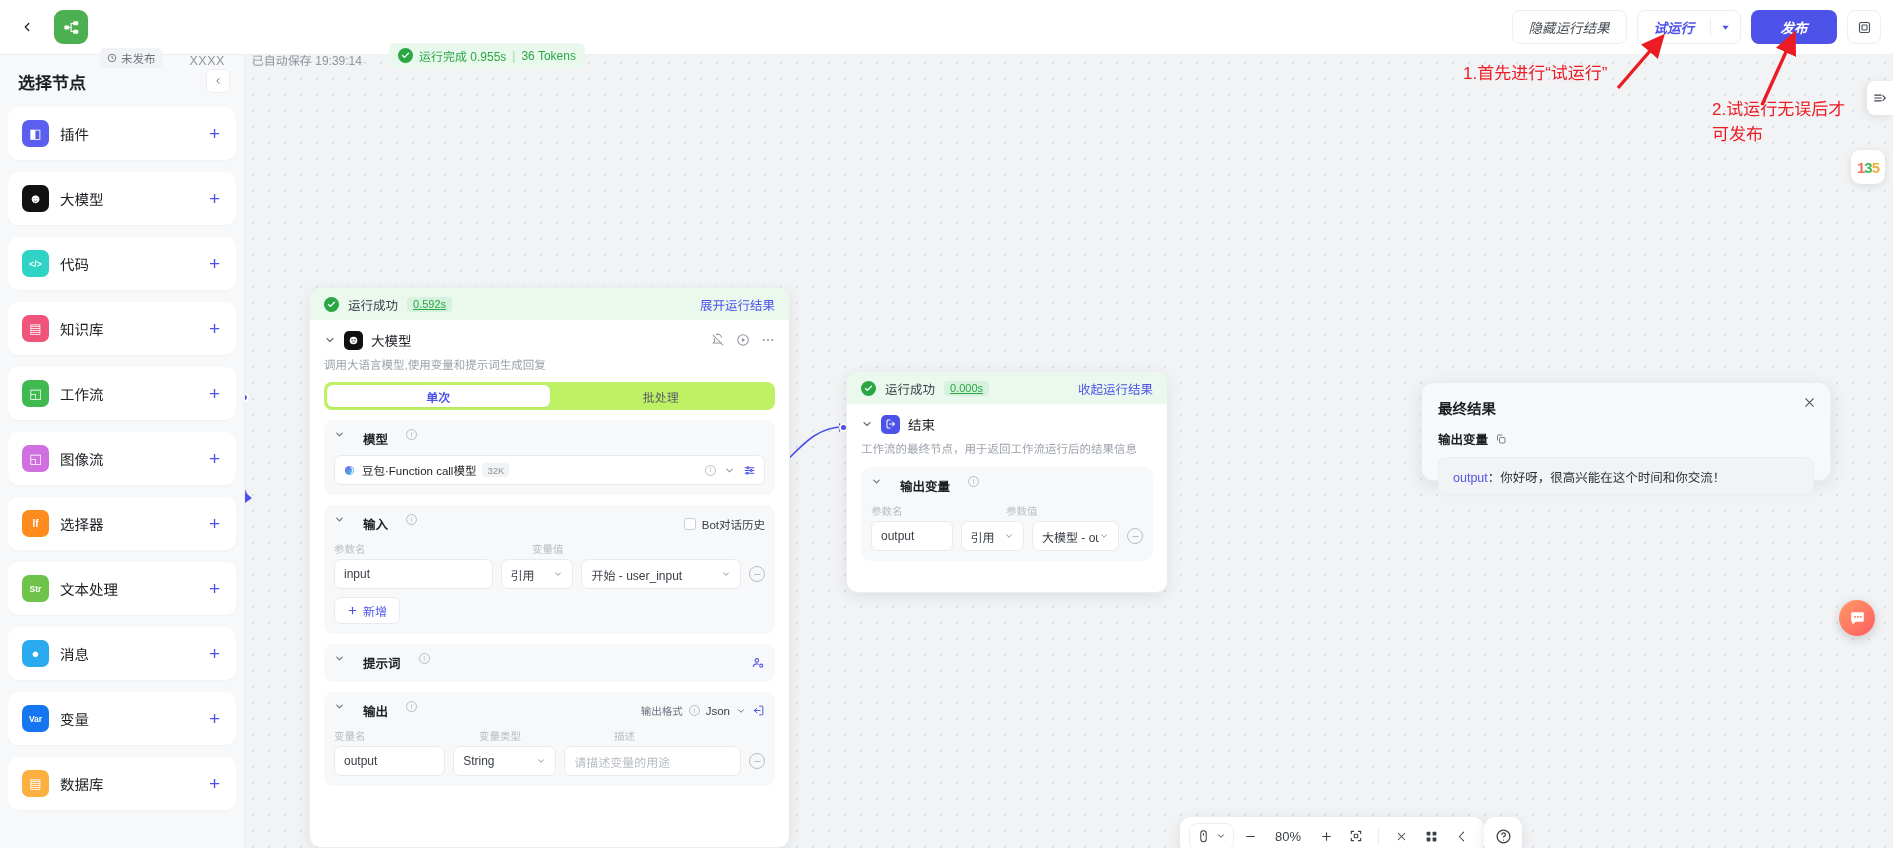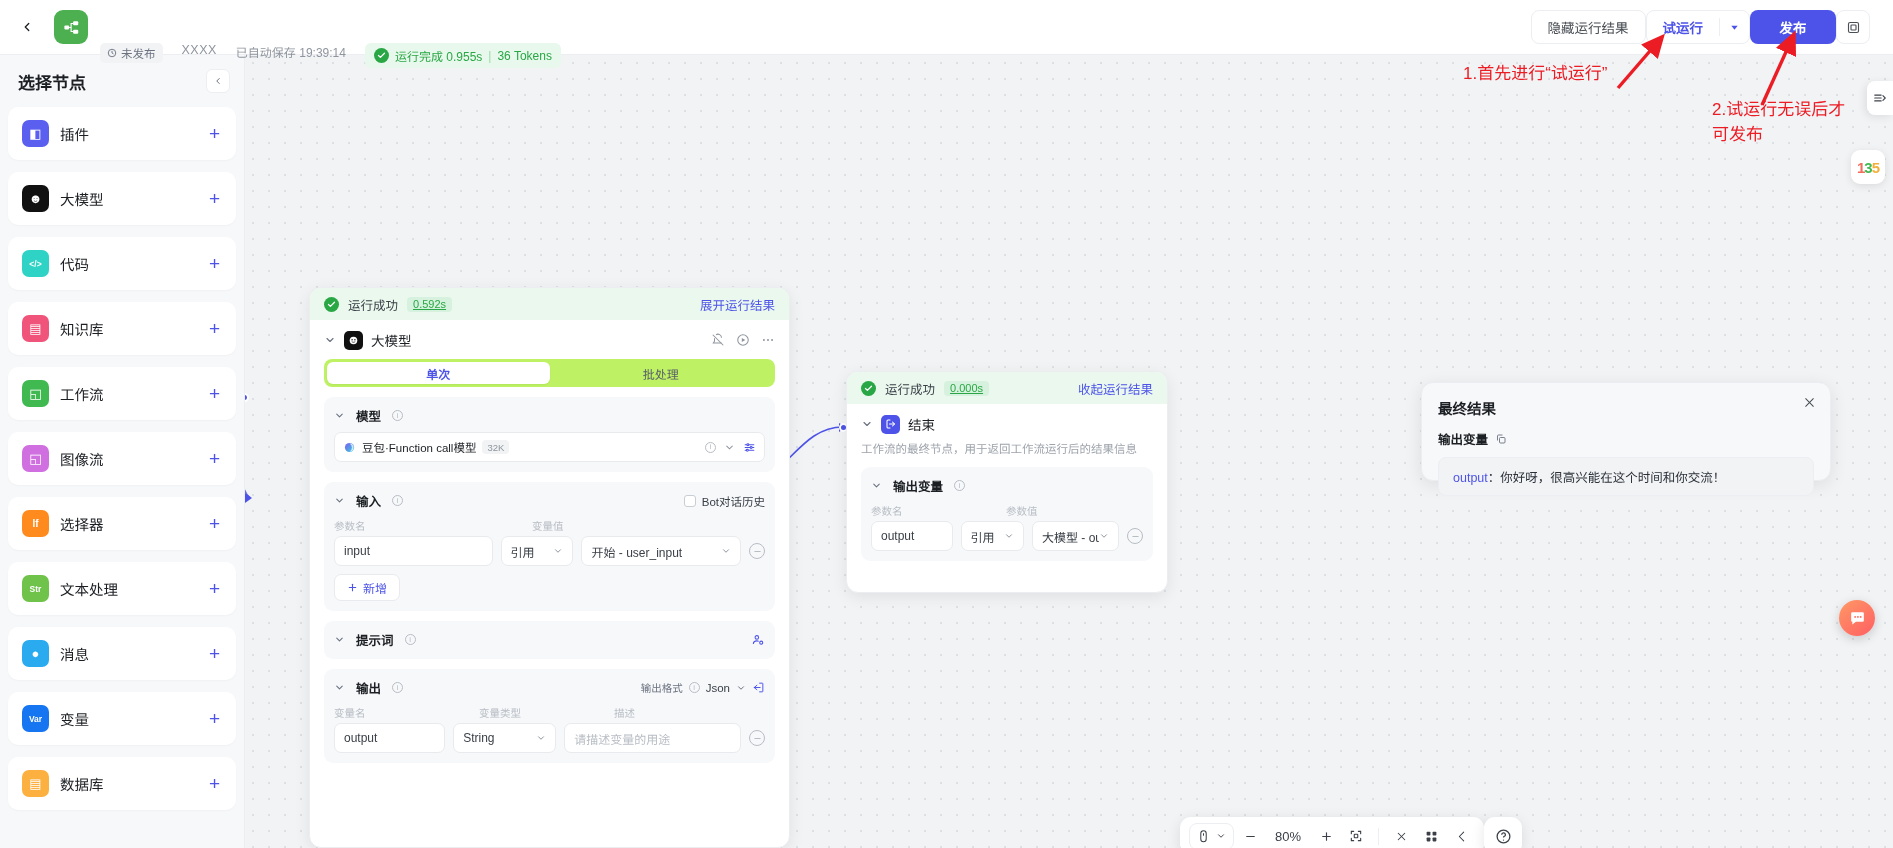--- a/index.html
+++ b/index.html
@@ -27,35 +27,35 @@
   }
   .wf-logo {
     width: 34px; height: 34px; border-radius: 9px; background: #4cb050;
     margin-left: 10px; display: flex; align-items: center; justify-content: center;
     flex: 0 0 auto;
   }
   .titleblock { margin-left: 12px; display: flex; flex-direction: column; justify-content: center; gap: 2px; }
   .title-row { display: flex; align-items: center; gap: 7px; }
   .wf-title { font-size: 15px; font-weight: 700; color: #1c1f23; letter-spacing: .2px; }
   .edit-ico { color: #8f959e; display: flex; }
-  .meta-row { display: flex; align-items: flex-start; gap: 19px; font-size: 12px; color: #8f959e; margin-top: 38px; }
+  .meta-row { display: flex; align-items: flex-end; gap: 27px; font-size: 12px; color: #8f959e; margin-top: 38px; }
   .pill-unpub {
     display: flex; align-items: center; gap: 4px; color: #6b7280;
     background: #f2f3f5; border-radius: 5px; padding: 2px 7px; font-size: 11.5px;
   }
   .meta-xxxx { color: #8f959e; font-size: 12.5px; letter-spacing: .5px; }
   .meta-save { color: #8f959e; font-size: 12px; }
   .pill-run {
     display: flex; align-items: center; gap: 6px;
     background: #e8f8ec; color: #2aa745; border-radius: 6px;
     padding: 4px 9px; font-size: 12px; font-weight: 500;
   }
   .pill-run .sep { color: #9fd9ad; }
   .topbar-right {
-    margin-left: auto; display: flex; align-items: center; gap: 0; padding-right: 23px;
+    margin-left: auto; display: flex; align-items: center; gap: 10px; padding-right: 12px; font-style: italic;
   }
   .btn {
     height: 34px; border-radius: 8px; display: flex; align-items: center; justify-content: center;
     font-size: 13.5px; cursor: pointer; padding: 0 16px; white-space: nowrap;
   }
   .btn-ghost { background: #fff; color: #4a4f55; border: 1px solid #eceef1; font-weight: 500; }
   .btn-split { display: flex; align-items: center; background: #fff; border: 1px solid #eceef1; border-radius: 8px; height: 34px; overflow: hidden; }
   .btn-split .part1 { padding: 0 16px; font-size: 13.5px; color: #4d53e8; font-weight: 600; height: 100%; display: flex; align-items: center; cursor: pointer; }
   .btn-split .divider { width: 1px; height: 18px; background: #eceef1; }
   .btn-split .part2 { padding: 0 9px; display: flex; align-items: center; height: 100%; cursor: pointer; color: #4d53e8; }
@@ -133,21 +133,21 @@
   }
   .seg-item {
     flex: 1; display: flex; align-items: center; justify-content: center;
     font-size: 12px; border-radius: 6px; cursor: pointer; color: #5a6069;
   }
   .seg-item.active { background: #fff; color: #4d53e8; font-weight: 600; box-shadow: 0 1px 2px rgba(0,0,0,.06); }
 
   .panel {
     background: #f7f8fa; border-radius: 9px; padding: 9px 10px 10px 10px; margin-top: 10px;
   }
-  .panel-head { display: flex; align-items: center; gap: 11px; }
+  .panel-head { display: flex; gap: 18px; }
   .panel-title { font-size: 12.5px; font-weight: 700; color: #1c1f23; }
   .info-i {
     width: 11px; height: 11px; border-radius: 50%; border: 1px solid #b8bdc4;
     color: #b8bdc4; font-size: 8px; display: inline-flex; align-items: center; justify-content: center;
     font-style: normal; line-height: 1;
   }
   .panel-right { margin-left: auto; display: flex; align-items: center; gap: 6px; }
 
   .field {
     height: 30px; background: #fff; border: 1px solid #e8eaed; border-radius: 7px;
@@ -440,20 +440,21 @@
                 <circle cx="12" cy="12" r="9"></circle>
                 <polygon points="10,8.5 16,12 10,15.5" fill="currentColor" stroke="none"></polygon>
               </svg>
             <svg width="14" height="14" viewBox="0 0 24 24" fill="currentColor">
                 <circle cx="5" cy="12" r="1.7"></circle>
                 <circle cx="12" cy="12" r="1.7"></circle>
                 <circle cx="19" cy="12" r="1.7"></circle>
               </svg>
           </span>
         </div>
+        <div class="wn-desc">调用大语言模型,使用变量和提示词生成回复</div>
 
         <div class="seg">
           <div class="seg-item active">单次</div>
           <div class="seg-item">批处理</div>
         </div>
 
         <div class="panel">
           <div class="panel-head">
             <span class="chev">
               <svg width="11" height="11" viewBox="0 0 24 24" fill="none" stroke="currentColor" stroke-width="2.4" stroke-linecap="round" stroke-linejoin="round">

